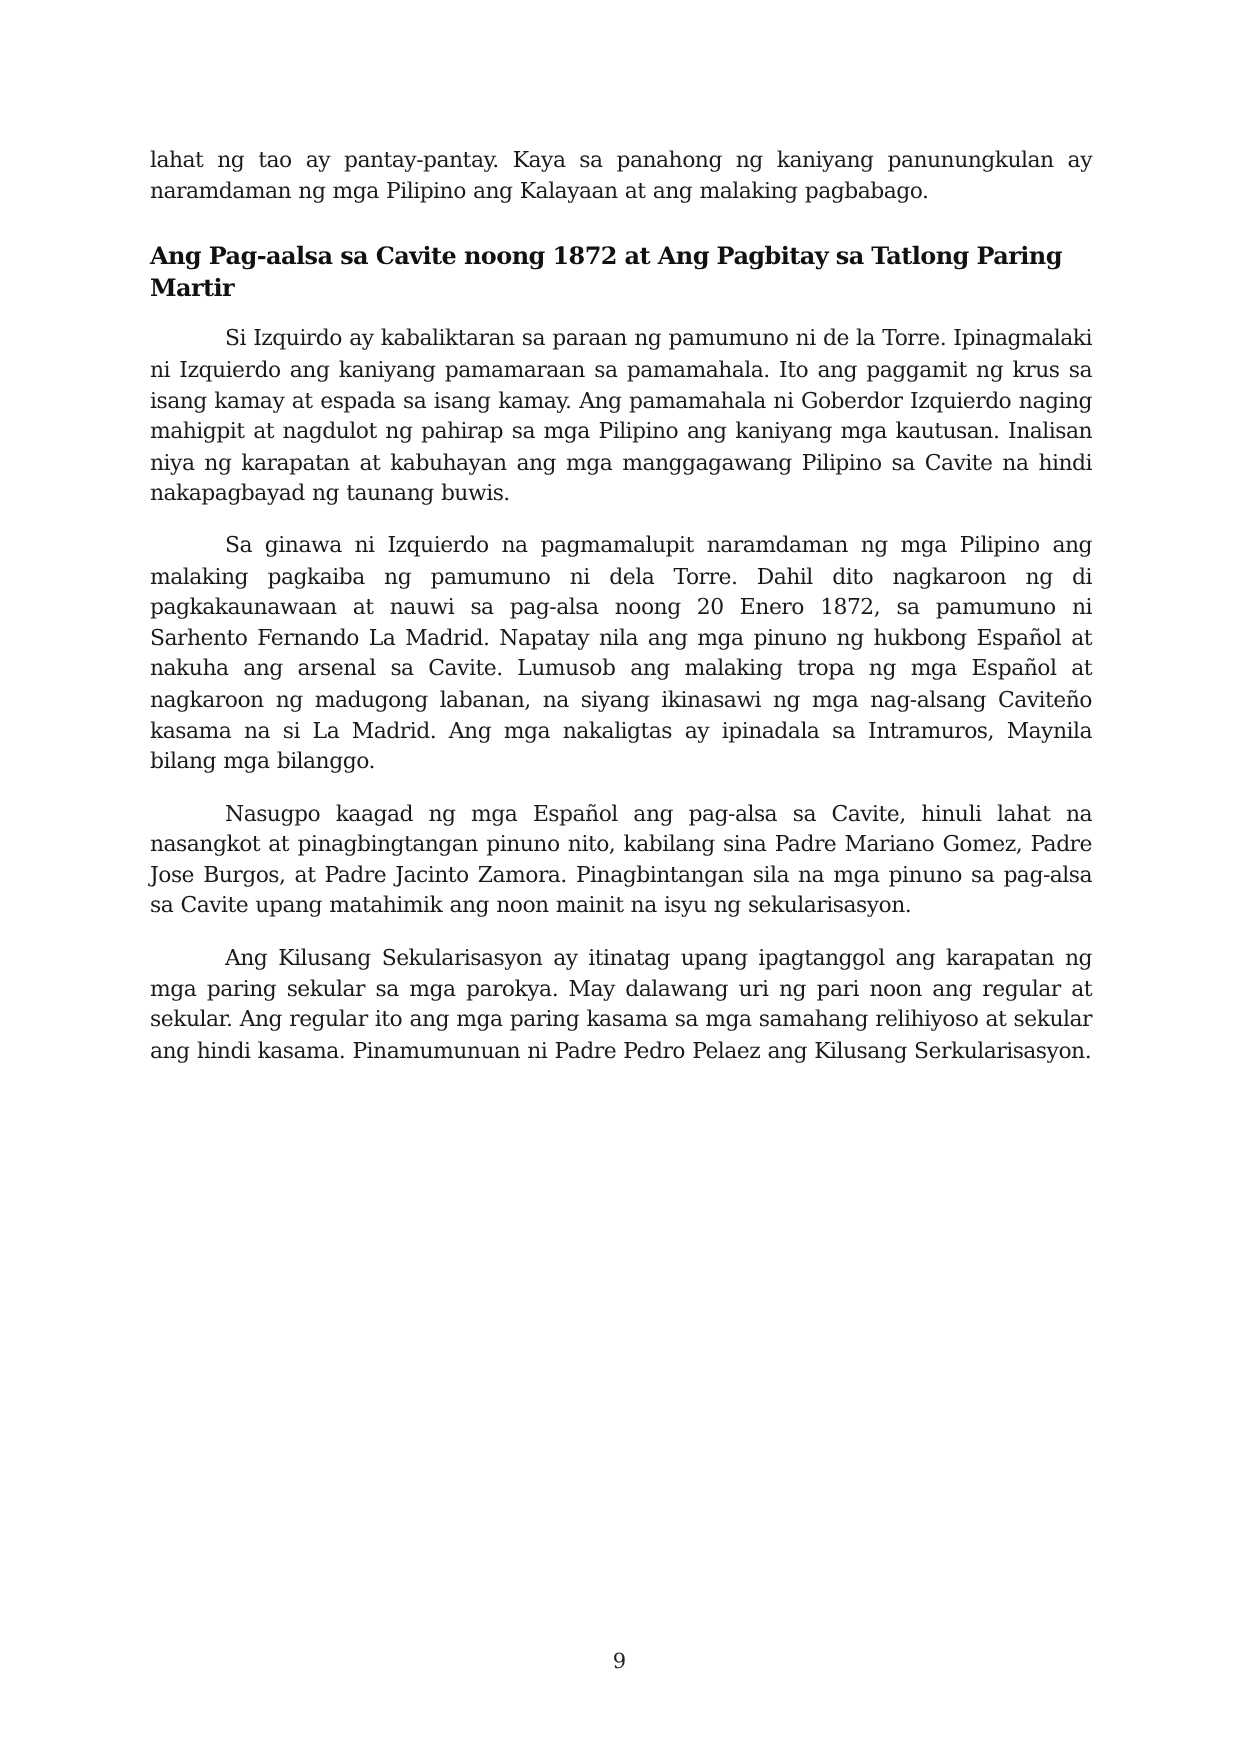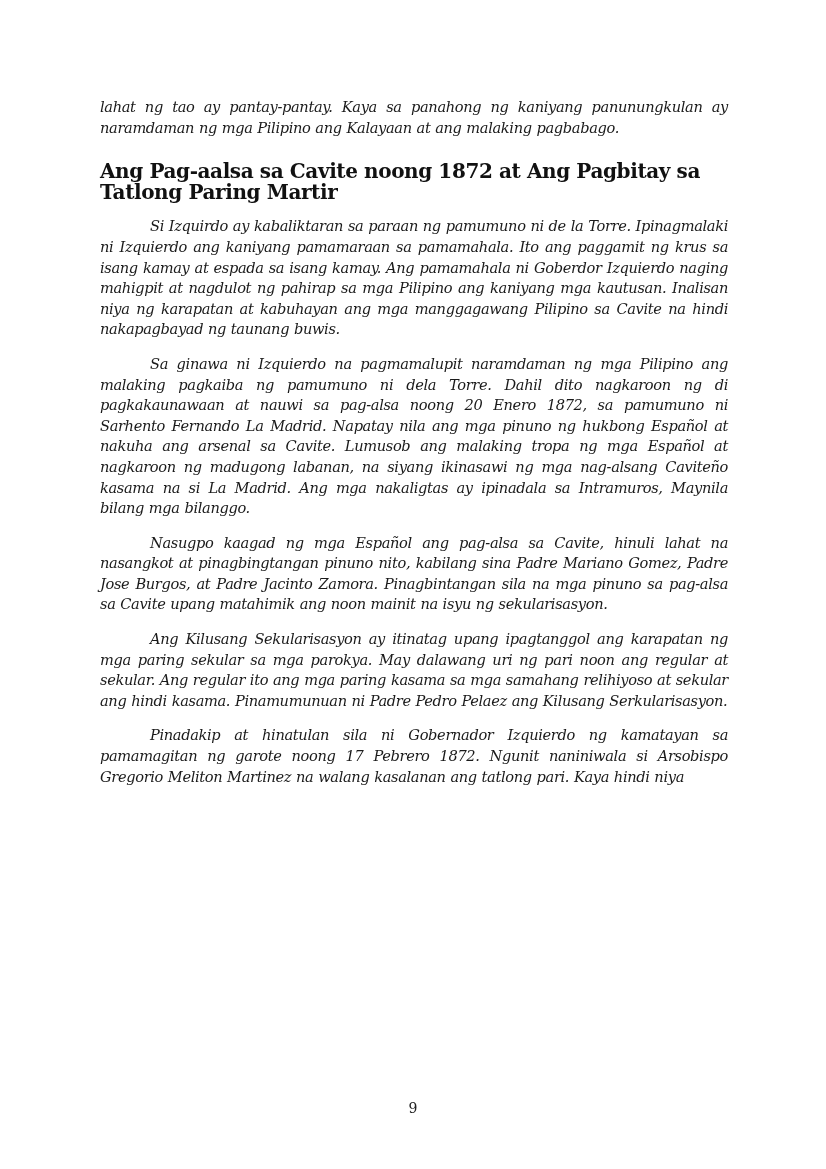--- a/index.html
+++ b/index.html
@@ -13,28 +13,27 @@
     font-size: 14.6px;
     line-height: 20.6px;
     color: #1a1a1a;
     letter-spacing: -0.35px;
     word-spacing: 0.5px;
   }
   .para {
     margin: 0 0 14px 0;
     text-align: justify;
     text-indent: 50px;
-    font-style: italic;
   }
   .para.cont { text-indent: 0; }
   .heading {
     margin: 23px 0 14px 0;
     font-family: "DejaVu Serif", "Liberation Serif", serif;
     font-weight: bold;
-    font-size: 20px;
+    font-size: 16px;
     letter-spacing: -0.4px;
     word-spacing: 0;
     color: #111;
   }
   .page-number {
     position: absolute;
     left: 0; right: 0;
     top: 1100px;
     text-align: center;
     font-family: "DejaVu Serif", "Liberation Serif", serif;
@@ -47,16 +46,15 @@
 
 <div class="page">
   <p class="para cont">lahat ng tao ay pantay-pantay. Kaya sa panahong ng kaniyang panunungkulan ay naramdaman ng mga Pilipino ang Kalayaan at ang malaking pagbabago.</p>
 
   <h2 class="heading">Ang Pag-aalsa sa Cavite noong 1872 at Ang Pagbitay sa Tatlong Paring Martir</h2>
 
   <p class="para">Si Izquirdo ay kabaliktaran sa paraan ng pamumuno ni de la Torre. Ipinagmalaki ni Izquierdo ang kaniyang pamamaraan sa pamamahala. Ito ang paggamit ng krus sa isang kamay at espada sa isang kamay. Ang pamamahala ni Goberdor Izquierdo naging mahigpit at nagdulot ng pahirap sa mga Pilipino ang kaniyang mga kautusan. Inalisan niya ng karapatan at kabuhayan ang mga manggagawang Pilipino sa Cavite na hindi nakapagbayad ng taunang buwis.</p>
   <p class="para">Sa ginawa ni Izquierdo na pagmamalupit naramdaman ng mga Pilipino ang malaking pagkaiba ng pamumuno ni dela Torre. Dahil dito nagkaroon ng di pagkakaunawaan at nauwi sa pag-alsa noong 20 Enero 1872, sa pamumuno ni Sarhento Fernando La Madrid. Napatay nila ang mga pinuno ng hukbong Español at nakuha ang arsenal sa Cavite. Lumusob ang malaking tropa ng mga Español at nagkaroon ng madugong labanan, na siyang ikinasawi ng mga nag-alsang Caviteño kasama na si La Madrid. Ang mga nakaligtas ay ipinadala sa Intramuros, Maynila bilang mga bilanggo.</p>
   <p class="para">Nasugpo kaagad ng mga Español ang pag-alsa sa Cavite, hinuli lahat na nasangkot at pinagbingtangan pinuno nito, kabilang sina Padre Mariano Gomez, Padre Jose Burgos, at Padre Jacinto Zamora. Pinagbintangan sila na mga pinuno sa pag-alsa sa Cavite upang matahimik ang noon mainit na isyu ng sekularisasyon.</p>
   <p class="para">Ang Kilusang Sekularisasyon ay itinatag upang ipagtanggol ang karapatan ng mga paring sekular sa mga parokya. May dalawang uri ng pari noon ang regular at sekular. Ang regular ito ang mga paring kasama sa mga samahang relihiyoso at sekular ang hindi kasama. Pinamumunuan ni Padre Pedro Pelaez ang Kilusang Serkularisasyon.</p>
-  <p class="para">Pinadakip at hinatulan sila ni Gobernador Izquierdo ng kamatayan sa pamamagitan ng garote noong 17 Pebrero 1872. Ngunit naniniwala si Arsobispo Gregorio Meliton Martinez na walang kasalanan ang tatlong pari. Kaya hindi niya</p>
 </div>
 
 <div class="page-number">9</div>
 
 </body></html>

